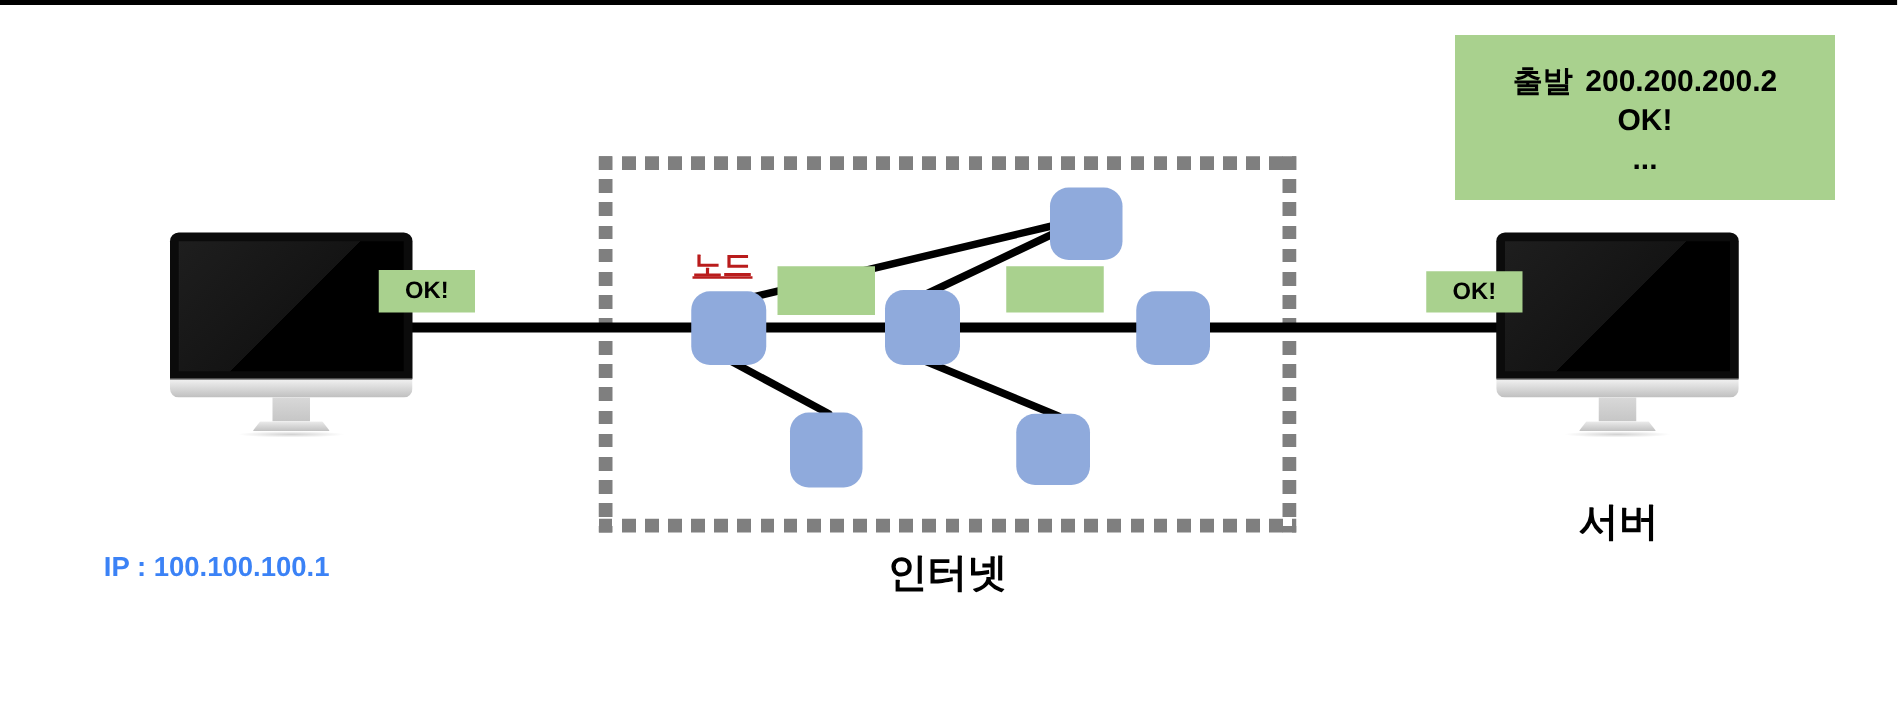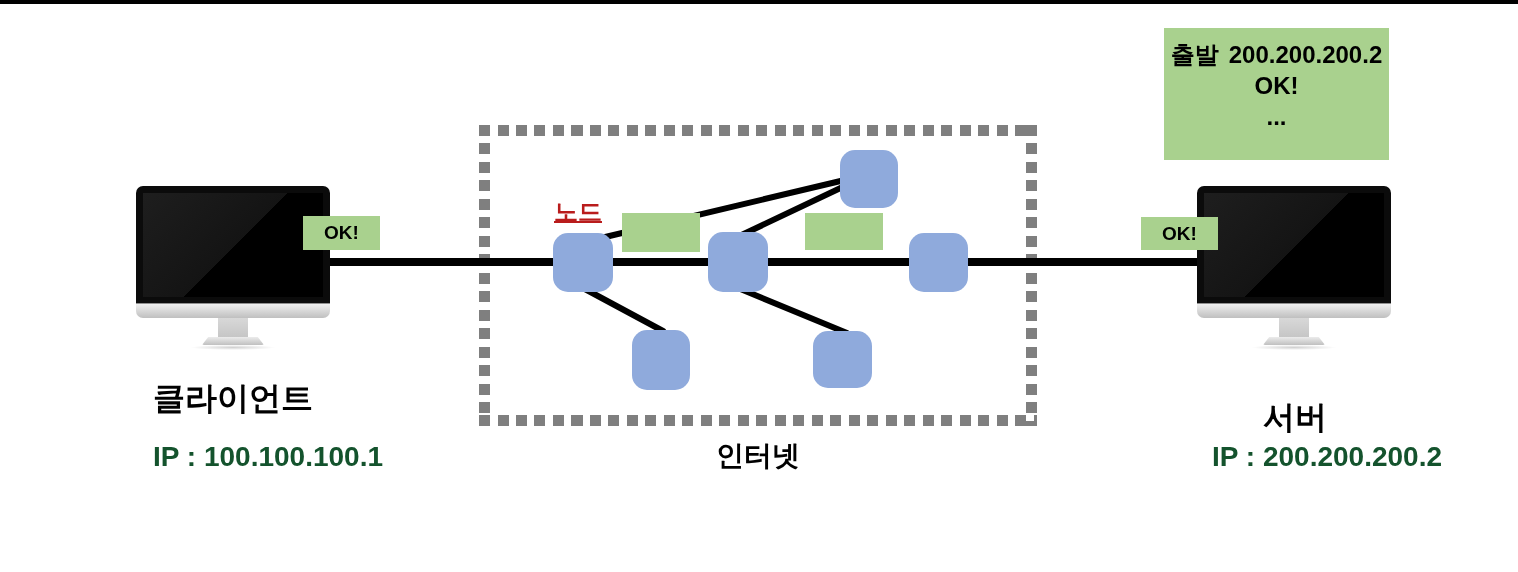--- a/index.html
+++ b/index.html
@@ -83,35 +83,35 @@
     font-size: 19px; font-weight: bold; color: #000;
     z-index: 4;
   }
 
   
   .host-name {
     font-size: 32px; font-weight: bold; color: #000;
     text-align: center; z-index: 5;
   }
   .host-ip {
-    font-size: 28px; font-weight: bold; color: #14532d;
-    text-align: right; z-index: 5;
+    font-size: 22px; font-weight: bold; color: #3b82f6;
+    text-align: left; z-index: 5;
   }
   .internet-label {
-    font-size: 28px; font-weight: bold; color: #000;
+    font-size: 32px; font-weight: bold; color: #000;
     text-align: center; z-index: 5;
   }
 
   
   .info-box {
-    left: 1164px; top: 28px; width: 225px; height: 132px;
+    left: 1164px; top: 28px; width: 304px; height: 132px;
     background: #A9D18E;
     z-index: 5;
     display: flex; flex-direction: column; justify-content: flex-start;
-    padding-top: 11px; box-sizing: border-box;
+    padding-top: 22px; box-sizing: border-box;
   }
   .info-line {
     text-align: center; font-size: 24px; font-weight: bold; color: #000;
     line-height: 31px; white-space: nowrap;
   }
   .info-line .val { margin-left: 10px; }
 </style>
 </head>
 <body>
 
@@ -160,25 +160,23 @@
     <div class="mon-screen"></div>
     <div class="mon-chin"></div>
     <div class="mon-neck"></div>
     <div class="mon-foot"></div>
     <div class="mon-shadow"></div>
   </div>
 
   <div class="abs ok-badge" style="left:303px; top:216px; width:77px; height:34px;">OK!</div>
   <div class="abs ok-badge" style="left:1141px; top:217px; width:77px; height:33px;">OK!</div>
 
-  <div class="abs host-name" style="left:83px; top:377px; width:300px;">클라이언트</div>
   <div class="abs host-ip" style="left:83px; top:441px; width:300px;">IP : 100.100.100.1</div>
 
   <div class="abs host-name" style="left:1145px; top:396px; width:300px;">서버</div>
-  <div class="abs host-ip" style="left:1142px; top:441px; width:300px;">IP : 200.200.200.2</div>
 
   <div class="abs internet-label" style="left:608px; top:437px; width:300px;">인터넷</div>
 
   <div class="abs info-box">
     <div class="info-line">
       <span>출발</span><span class="val">200.200.200.2</span>
     </div>
     <div class="info-line">OK!</div>
     <div class="info-line">...</div>
   </div>

